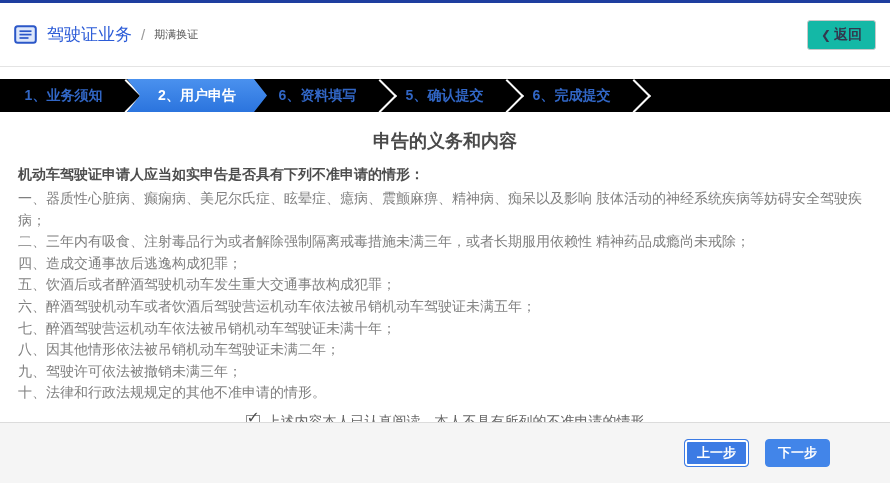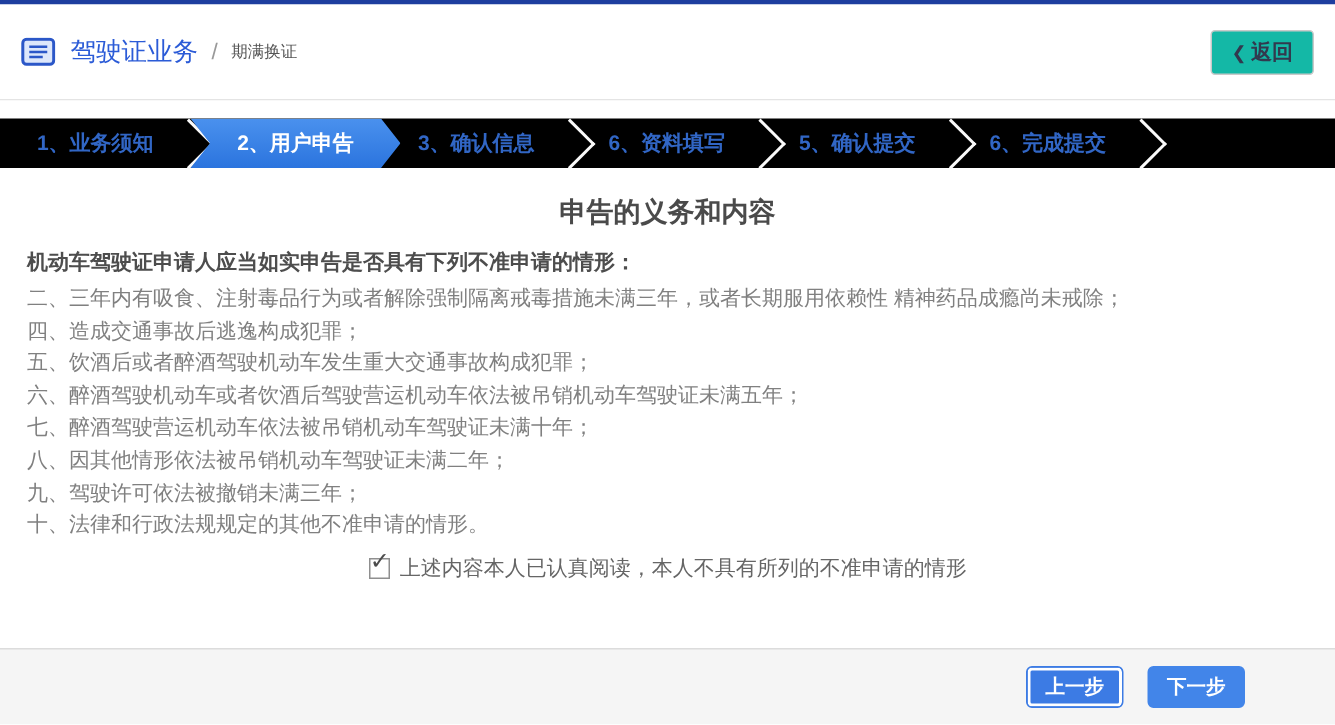--- a/index.html
+++ b/index.html
@@ -121,21 +121,21 @@
     top: -6px;
     font-size: 16px;
     color: #4c4c4c;
     font-weight: bold;
     line-height: 1;
   }
   
   .footer {
     position: absolute;
     left: 0; right: 0; bottom: 0;
-    height: 51px;
+    height: 61px;
     background: #f5f5f5;
     border-top: 1px solid #dcdcdc;
     display: flex;
     align-items: center;
     justify-content: flex-end;
     padding-right: 60px;
     gap: 16px;
   }
   .btn {
     min-width: 57px;
@@ -177,30 +177,30 @@
   <span class="header-sub">期满换证</span>
   <span class="header-spacer"></span>
   <button class="back-btn"><span class="chev">❮</span><span>返回</span></button>
 </div>
 
 <div class="steps-gap"></div>
 
 <div class="steps">
   <div class="step">1、业务须知</div>
   <div class="step active">2、用户申告</div>
-  <div class="step">3、确认信息</div>
   <div class="step">6、资料填写</div>
   <div class="step">5、确认提交</div>
   <div class="step">6、完成提交</div>
 </div>
 
 <div class="content">
   <div class="content-title">申告的义务和内容</div>
   <div class="intro">机动车驾驶证申请人应当如实申告是否具有下列不准申请的情形：</div>
   <ul class="decl-list">
+    <li>一、器质性心脏病、癫痫病、美尼尔氏症、眩晕症、癔病、震颤麻痹、精神病、痴呆以及影响 肢体活动的神经系统疾病等妨碍安全驾驶疾病；</li>
     <li>二、三年内有吸食、注射毒品行为或者解除强制隔离戒毒措施未满三年，或者长期服用依赖性 精神药品成瘾尚未戒除；</li>
     <li>四、造成交通事故后逃逸构成犯罪；</li>
     <li>五、饮酒后或者醉酒驾驶机动车发生重大交通事故构成犯罪；</li>
     <li>六、醉酒驾驶机动车或者饮酒后驾驶营运机动车依法被吊销机动车驾驶证未满五年；</li>
     <li>七、醉酒驾驶营运机动车依法被吊销机动车驾驶证未满十年；</li>
     <li>八、因其他情形依法被吊销机动车驾驶证未满二年；</li>
     <li>九、驾驶许可依法被撤销未满三年；</li>
     <li>十、法律和行政法规规定的其他不准申请的情形。</li>
   </ul>
   <div class="checkbox-row">

